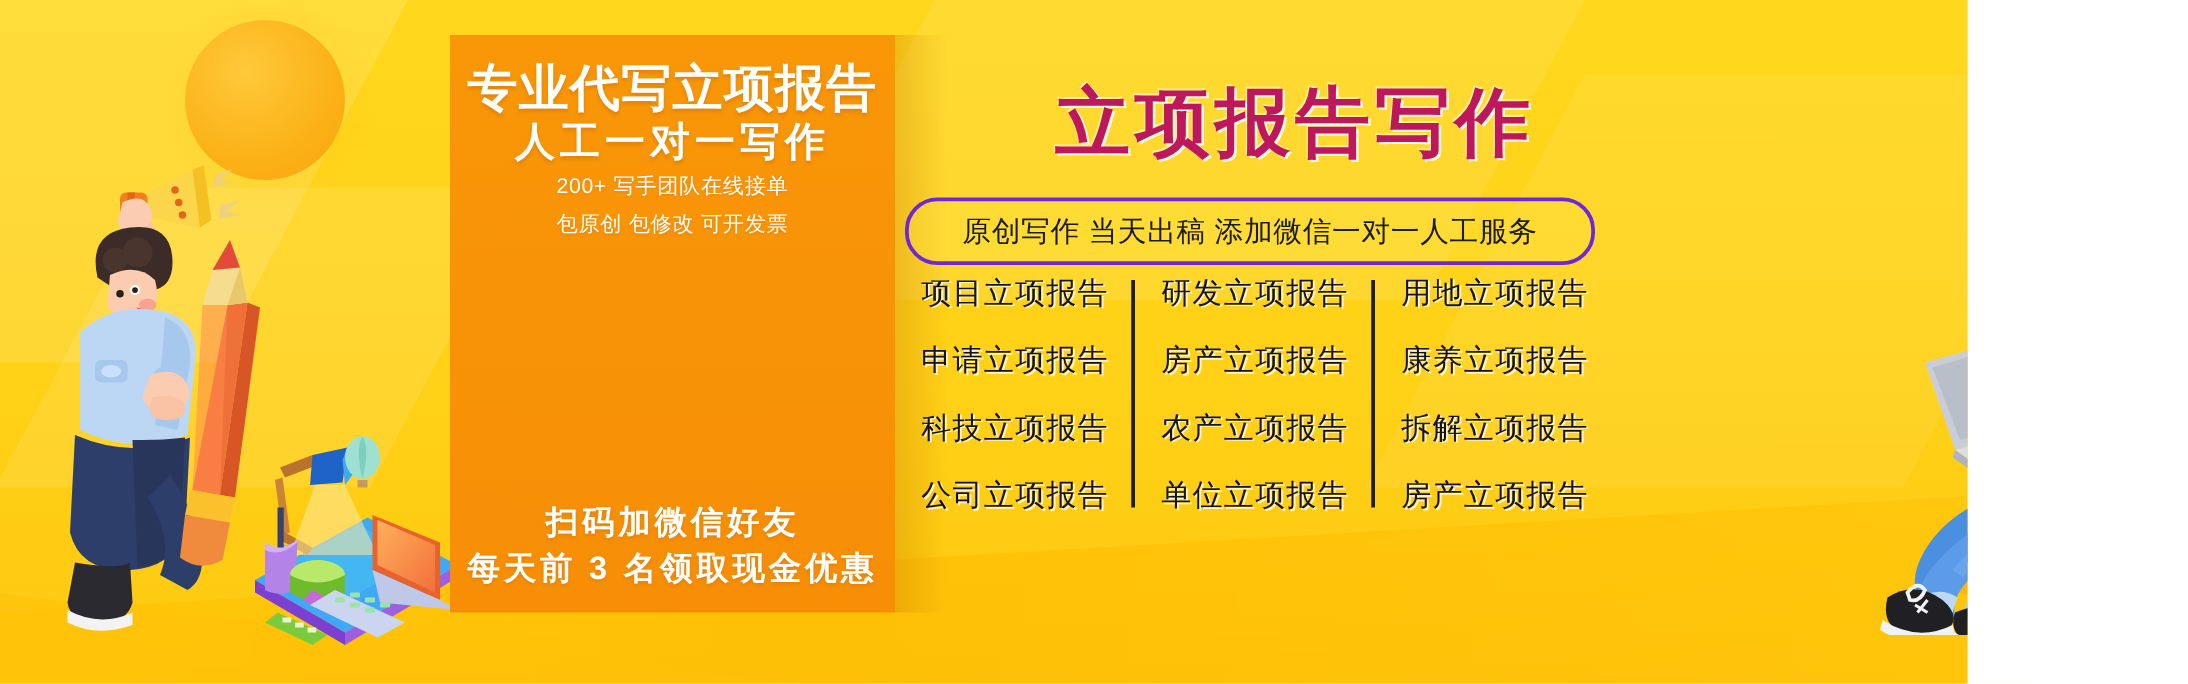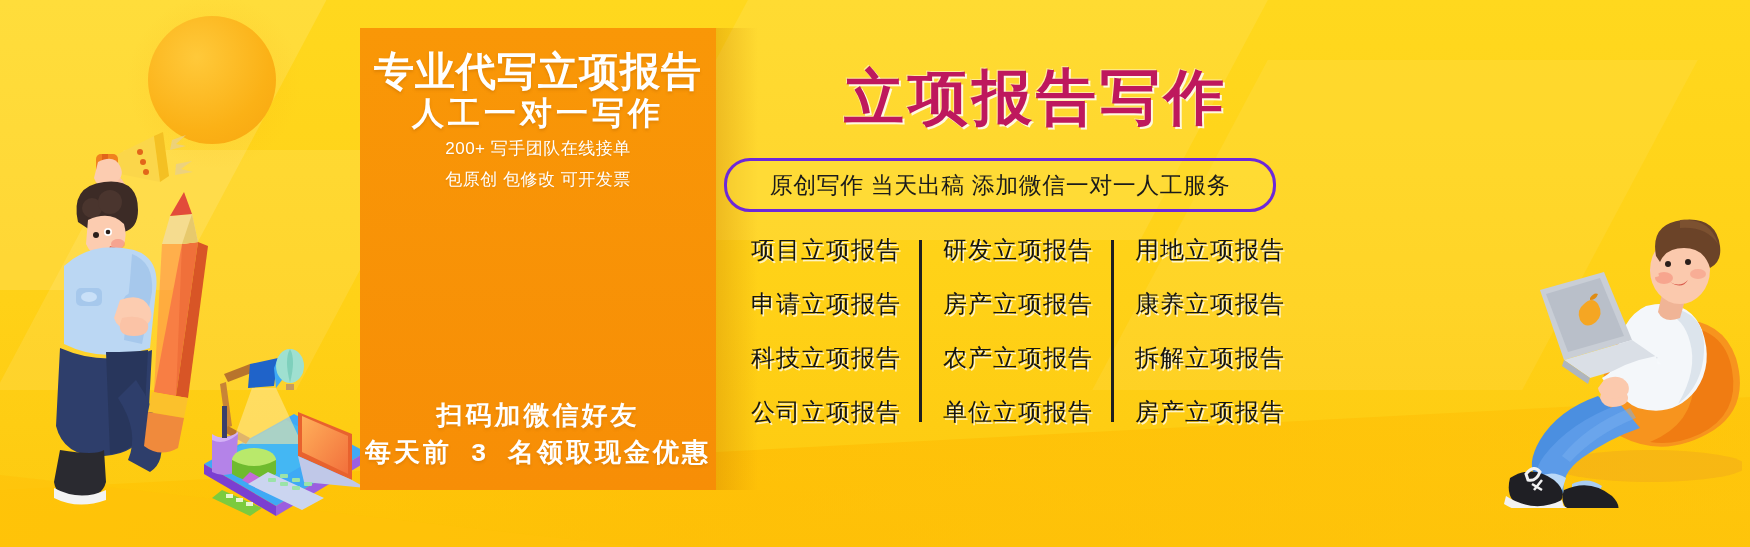--- a/index.html
+++ b/index.html
@@ -1,17 +1,17 @@
 <!DOCTYPE html>
 <html><head>
 <meta charset="utf-8">
 <style>
   html,body{margin:0;padding:0;background:#fff;}
   body{font-family:"Liberation Sans","DejaVu Sans",sans-serif;}
-  #banner{position:relative;width:1750px;height:547px;overflow:hidden;background:#FFD51B;}
+  #banner{position:relative;width:1574px;height:547px;overflow:hidden;background:#FFD51B;}
 
   
   .bg-base{position:absolute;inset:0;background:linear-gradient(180deg,#FFD81E 0%,#FFD117 55%,#FDC90F 100%);}
   .bg-streak{position:absolute;background:rgba(255,255,255,.13);transform:skewX(-28deg);}
   .bg-streak.s1{left:-120px;top:-40px;width:380px;height:330px;}
   .bg-streak.s2{left:60px;top:150px;width:300px;height:240px;background:rgba(255,255,255,.10);}
   .bg-streak.s3{left:700px;top:-60px;width:520px;height:300px;background:rgba(255,255,255,.09);}
   .bg-streak.s4{left:1180px;top:60px;width:430px;height:330px;background:rgba(255,255,255,.07);}
   .bg-wedge{position:absolute;left:0;bottom:0;width:100%;height:150px;
     background:linear-gradient(100deg,#FFC400 0%,#FFB800 40%,#FFC107 100%);
@@ -31,32 +31,32 @@
 
   .panel-inner{position:absolute;left:360px;top:28px;width:356px;height:462px;
     display:flex;flex-direction:column;align-items:center;text-align:center;}
   .p-title{color:#fff;font-weight:bold;font-size:40px;line-height:1.18;letter-spacing:1px;
     margin-top:20px;text-shadow:0 2px 3px rgba(150,80,0,.25);}
   .p-title2{color:#fff;font-weight:bold;font-size:32px;line-height:1.18;letter-spacing:4px;
     text-shadow:0 2px 3px rgba(150,80,0,.25);}
   .p-sub{color:#fff;font-size:17px;line-height:1.85;letter-spacing:.5px;margin-top:0;
     text-shadow:0 1px 2px rgba(150,80,0,.18);}
   .p-foot{position:absolute;left:0;right:0;bottom:16px;color:#fff;font-weight:bold;
-    font-size:26px;line-height:1.45;letter-spacing:3px;text-shadow:0 2px 3px rgba(150,80,0,.22);font-family:Liberation Mono, monospace;}
+    font-size:26px;line-height:1.45;letter-spacing:3px;text-shadow:0 2px 3px rgba(150,80,0,.22);}
 
   
   .right{position:absolute;left:716px;top:0;width:1034px;height:547px;}
   .r-title{position:absolute;left:128px;top:58px;font-size:60px;font-weight:bold;color:#be185d;
     letter-spacing:4px;text-shadow:2px 2px 0 rgba(255,255,255,.85),-1px -1px 0 rgba(255,255,255,.5);}
   .pill{position:absolute;left:8px;top:158px;width:546px;height:48px;border:3px solid #6d28d9;
     border-radius:26px;background:rgba(255,226,70,.35);
     display:flex;align-items:center;justify-content:center;}
   .pill span{font-size:23px;color:#1b1b1b;letter-spacing:.5px;}
 
-  .grid{position:absolute;left:0px;top:234px;width:576px;display:flex;margin-left:14px;}
+  .grid{position:absolute;left:0px;top:218px;width:576px;display:flex;}
   .col{position:relative;flex:1;display:flex;flex-direction:column;gap:22px;align-items:center;}
   .col:not(:last-child):after{content:"";position:absolute;right:0;top:6px;bottom:6px;width:3px;
     background:#1f1f1f;}
   .item{font-size:24px;color:#141414;letter-spacing:1px;white-space:nowrap;
     text-shadow:1.5px 1.5px 0 rgba(255,255,255,.75);}
 
   
   .art-left{position:absolute;left:36px;top:96px;width:330px;height:420px;}
   .art-right{position:absolute;left:1480px;top:208px;width:262px;height:300px;}
 </style>

